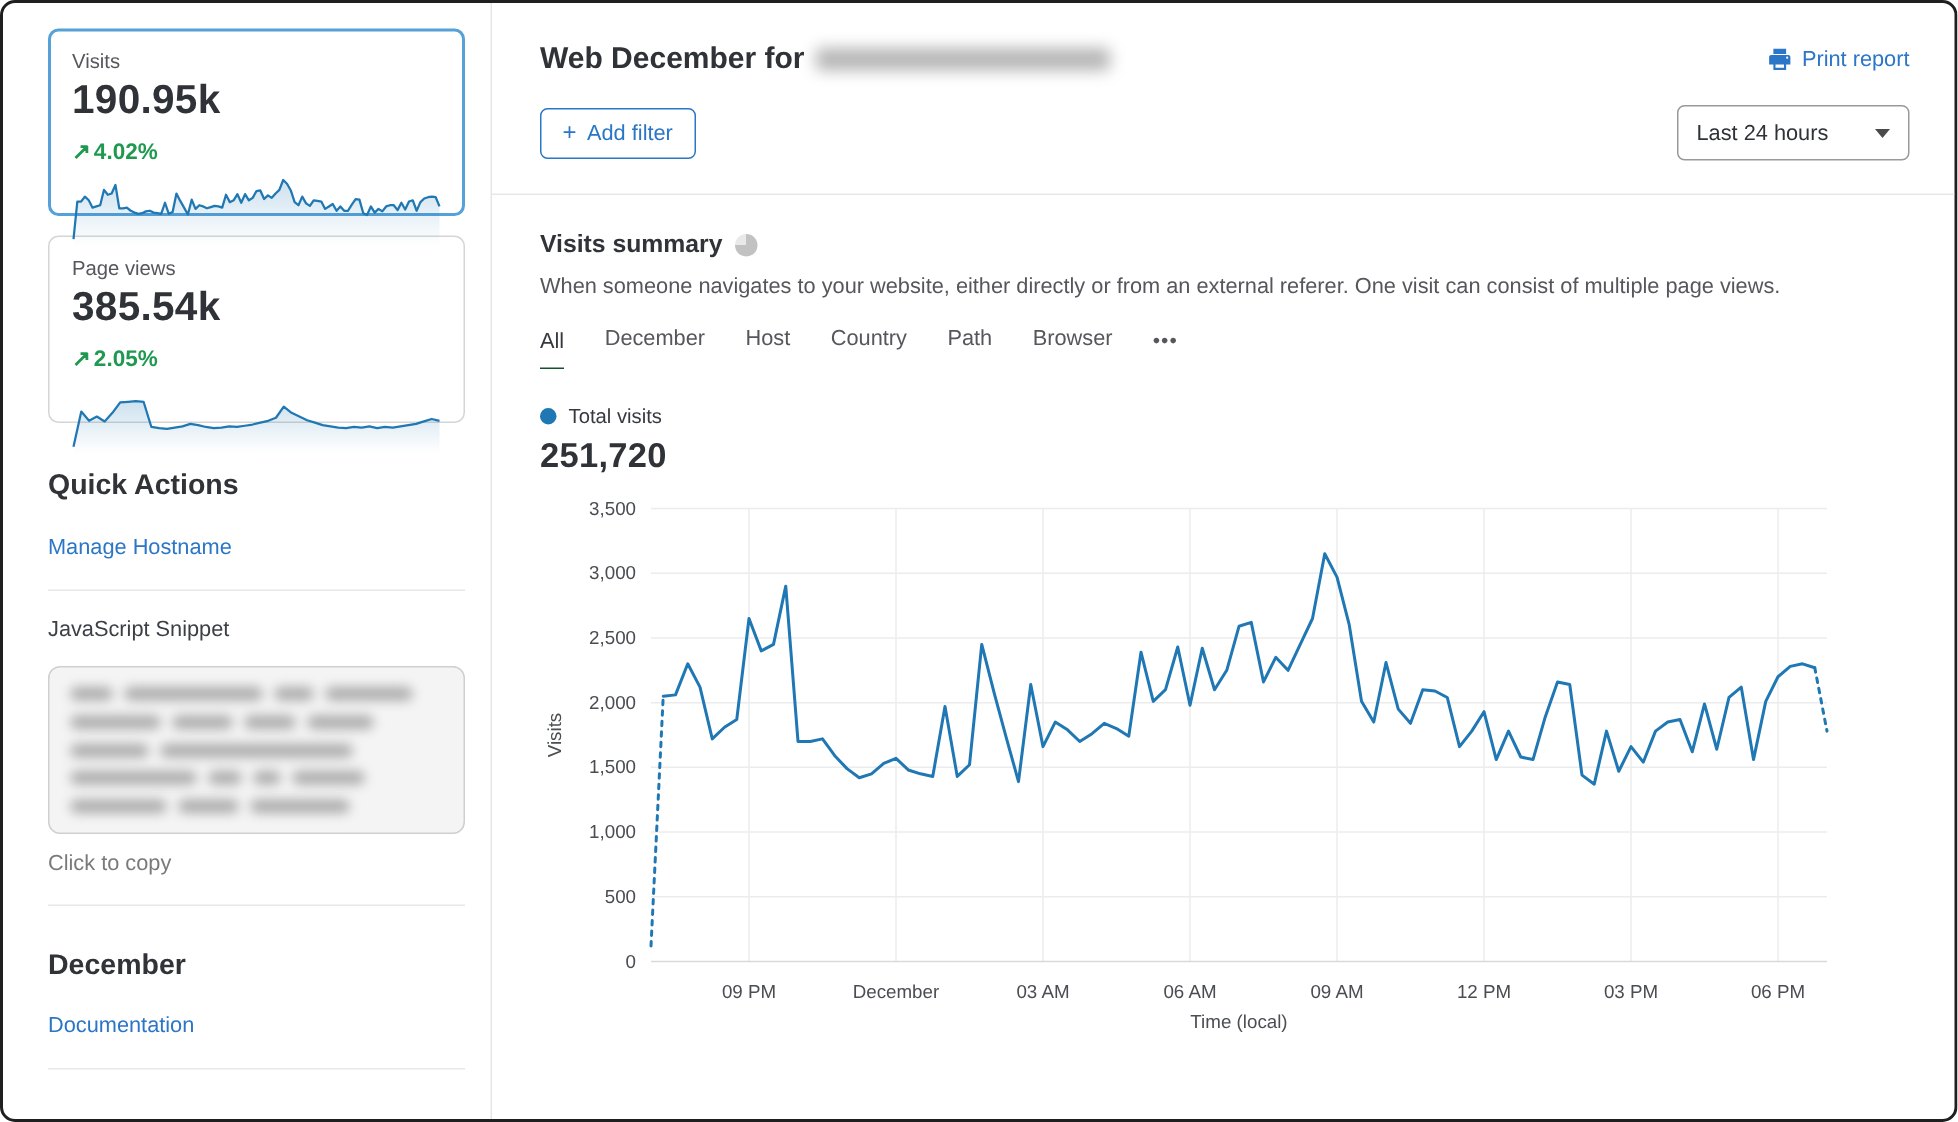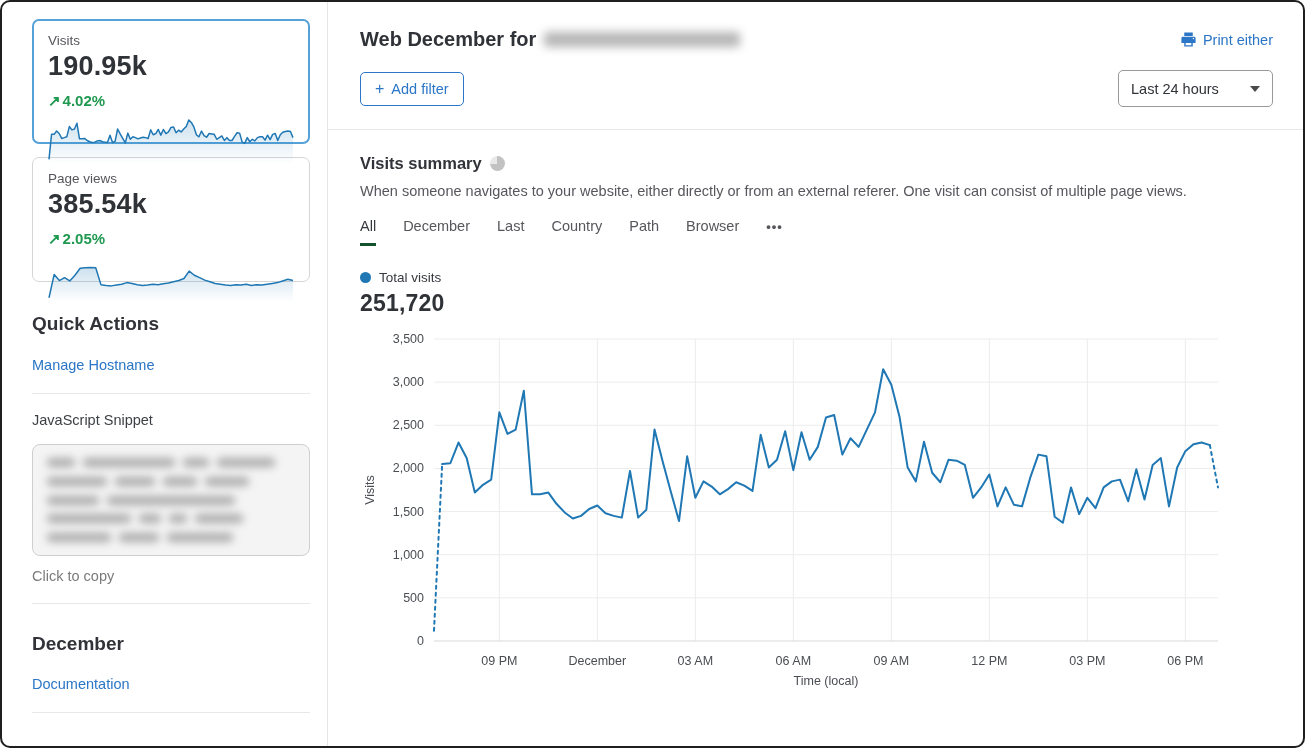--- a/index.html
+++ b/index.html
@@ -61,21 +61,21 @@
   .caret { width:0; height:0; border-left:5px solid transparent; border-right:5px solid transparent; border-top:6px solid #4a4a4a; }
   .header-rule { border:none; border-top:1px solid #e8e8e8; width:100%; }
   .summary { padding:24px 32px 0 32px; }
   .summary-title-row { display:flex; align-items:center; gap:8px; }
   .summary-title { font-size:16.5px; font-weight:700; color:#313339; }
   .pie-icon { width:15px; height:15px; border-radius:50%;
     background:conic-gradient(#c2c2c2 0 270deg, #e9e9e9 270deg 360deg); }
   .summary-desc { margin-top:10px; font-size:14.5px; color:#56565c; }
   .tabs { display:flex; align-items:flex-end; gap:27px; margin-top:19px; }
   .tab { font-size:14.5px; color:#56565c; padding-bottom:9px; cursor:pointer; border-bottom:3px solid transparent; }
-  .tab.active { color:#36393f; border-bottom:3px solid #14532d; }
+  .tab.active { color:#36393f; border-bottom:1px solid #14532d; }
   .tab.more { letter-spacing:1px; font-weight:700; font-size:13px; }
   .legend-row { display:flex; align-items:center; gap:8px; margin-top:24px; }
   .legend-dot { width:11px; height:11px; border-radius:50%; background:#1f77b4; }
   .legend-label { font-size:13.5px; color:#36393f; }
   .total-number { font-size:23px; font-weight:700; color:#2f3237; margin-top:5px; letter-spacing:.2px; }
   .chart-wrap { margin-top:10px; }
   svg text { font-family:"Liberation Sans", sans-serif; }
 </style>
 </head>
 <body>
@@ -170,21 +170,21 @@
     <div class="main-header">
       <div class="title-row">
         <h1 class="page-title">
           <span>Web December for</span>
           <span class="blur-domain"></span>
         </h1>
         <a class="print-link">
           <svg width="17" height="17" viewBox="0 0 24 24" fill="#2b76c6">
             <path d="M6 2h12v5H6V2zm-2 6h16c1.1 0 2 .9 2 2v7h-4v5H6v-5H2v-7c0-1.1.9-2 2-2zm4 9v3h8v-3H8zm10-6.5c0 .55.45 1 1 1s1-.45 1-1-.45-1-1-1-1 .45-1 1z"></path>
           </svg>
-          <span>Print either</span>
+          <span>Print report</span>
         </a>
       </div>
       <div class="filter-row">
         <button class="add-filter-btn">
           <span class="plus">+</span>
           <span>Add filter</span>
         </button>
         <div class="select">
           <span class="sel-text">Last 24 hours</span>
           <span class="caret"></span>
@@ -197,21 +197,21 @@
     <section class="summary">
       <div class="summary-title-row">
         <span class="summary-title">Visits summary</span>
         <span class="pie-icon"></span>
       </div>
       <p class="summary-desc">When someone navigates to your website, either directly or from an external referer. One visit can consist of multiple page views.</p>
 
       <div class="tabs">
         <span class="tab active">All</span>
         <span class="tab">December</span>
-        <span class="tab">Last</span>
+        <span class="tab">Host</span>
         <span class="tab">Country</span>
         <span class="tab">Path</span>
         <span class="tab">Browser</span>
         <span class="tab more">•••</span>
       </div>
 
       <div class="legend-row">
         <span class="legend-dot"></span>
         <span class="legend-label">Total visits</span>
       </div>

